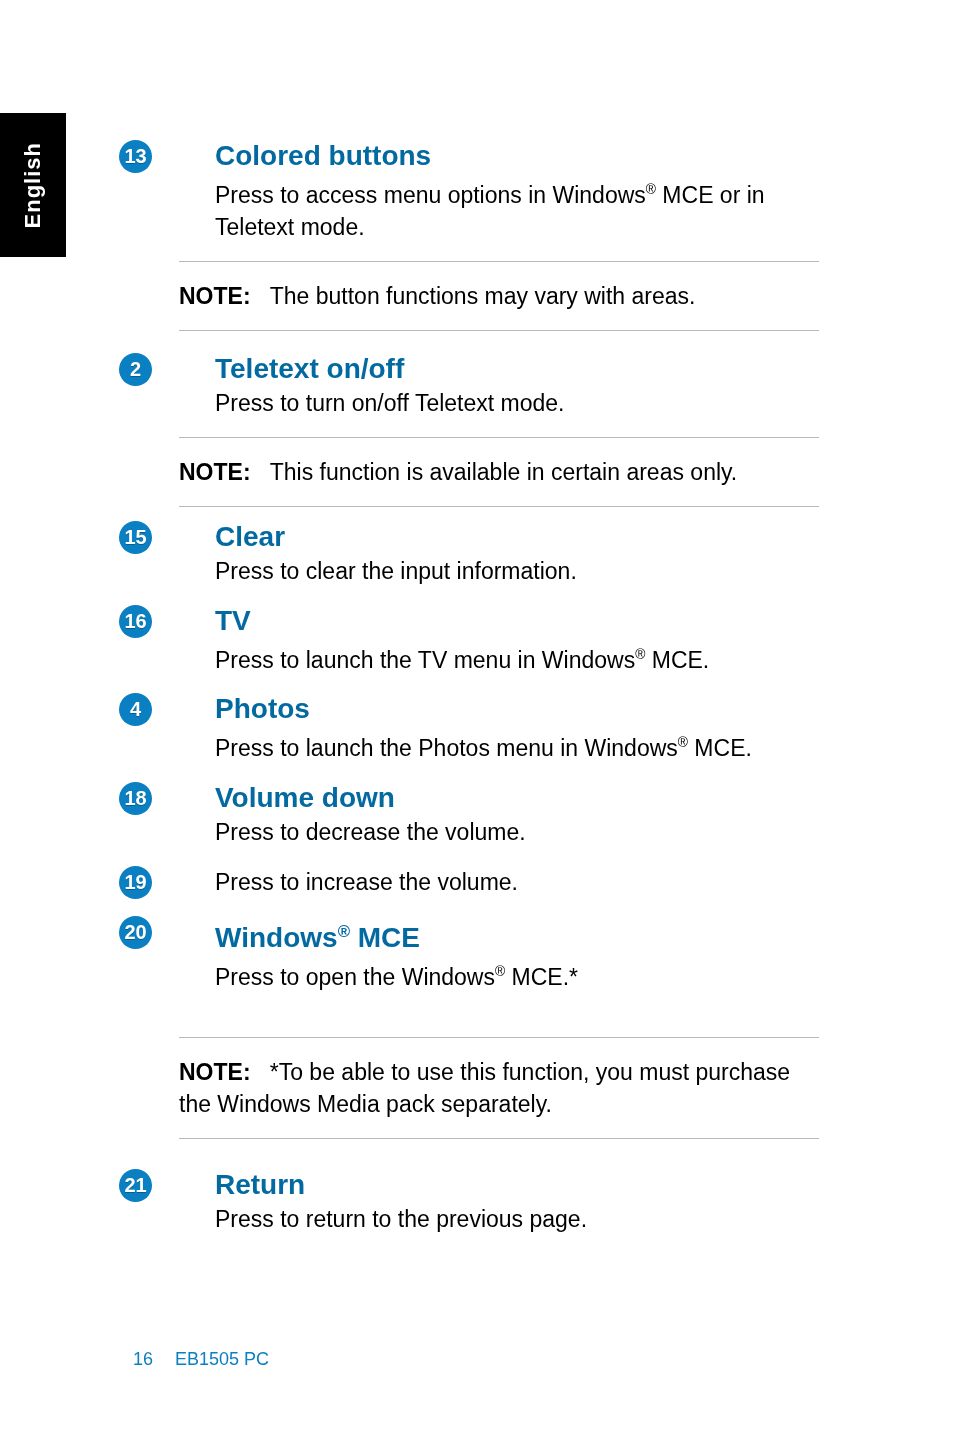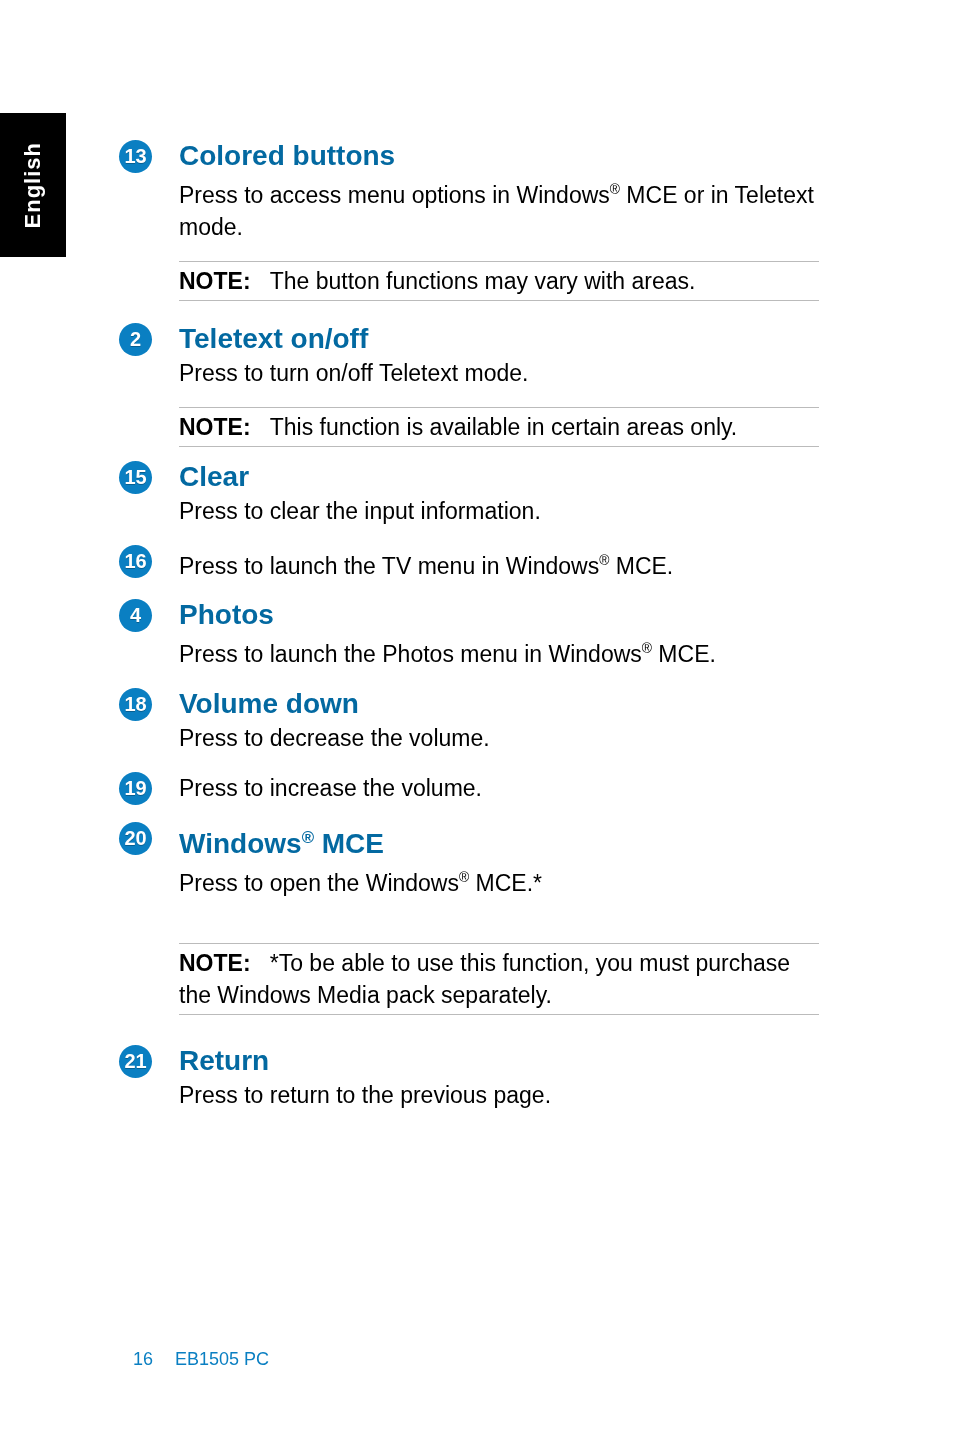--- a/index.html
+++ b/index.html
@@ -33,20 +33,21 @@
   .content {
     position: absolute;
     left: 119px;
     top: 140px;
     width: 700px;
   }
   .item {
     display: flex;
     align-items: flex-start;
     margin-bottom: 4px;
+    gap: 36px;
   }
   .num-badge {
     flex: 0 0 auto;
     width: 33px;
     height: 33px;
     border-radius: 50%;
     background: #0a7fc2;
     color: #fff;
     font-weight: bold;
     font-size: 20px;
@@ -67,21 +68,21 @@
   .item-desc {
     font-size: 23px;
     line-height: 32px;
     color: #000;
     margin-bottom: 14px;
   }
   .note-block {
     margin-left: 60px;
     border-top: 1px solid #bbb;
     border-bottom: 1px solid #bbb;
-    padding: 3px 0;
+    padding: 18px 0;
     font-size: 23px;
     line-height: 32px;
     margin-bottom: 22px;
   }
   .note-label { font-weight: bold; }
   .sup { font-size: 0.6em; vertical-align: super; }
   .footer {
     position: absolute;
     left: 133px;
     bottom: 68px;
@@ -129,20 +130,21 @@
     <div class="num-badge">15</div>
     <div class="item-body">
       <div class="item-title">Clear</div>
       <div class="item-desc">Press to clear the input information.</div>
     </div>
   </div>
 
   <div class="item">
     <div class="num-badge">16</div>
     <div class="item-body">
+      <div class="item-title">TV</div>
       <div class="item-desc">Press to launch the TV menu in Windows<span class="sup">®</span> MCE.</div>
     </div>
   </div>
 
   <div class="item">
     <div class="num-badge">4</div>
     <div class="item-body">
       <div class="item-title">Photos</div>
       <div class="item-desc">Press to launch the Photos menu in Windows<span class="sup">®</span> MCE.</div>
     </div>

